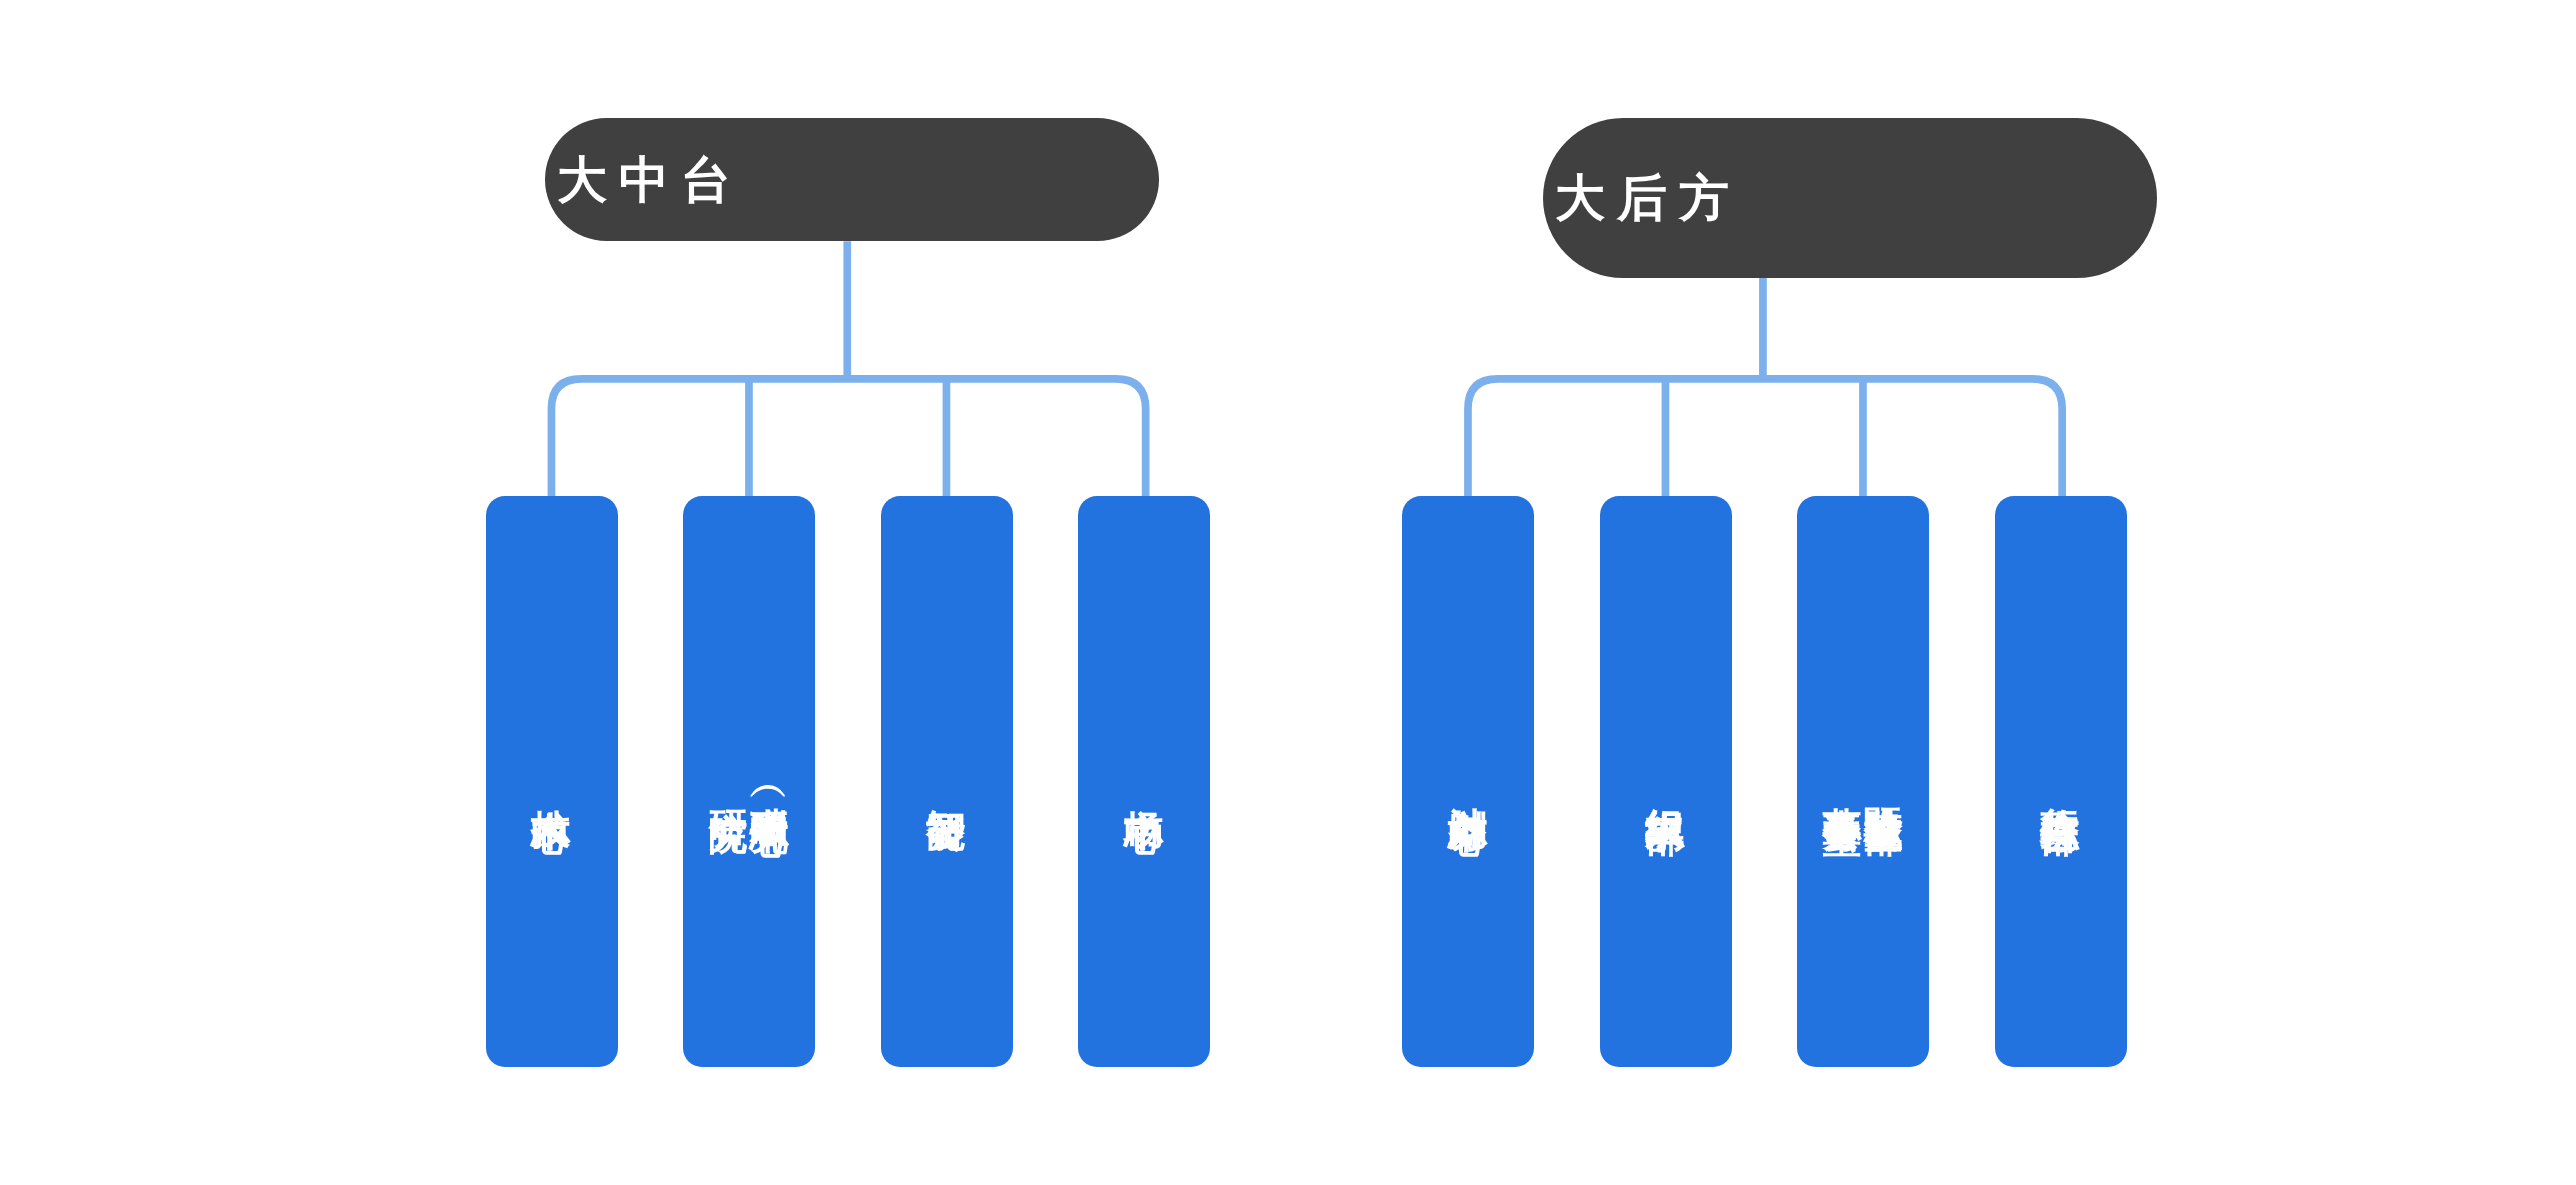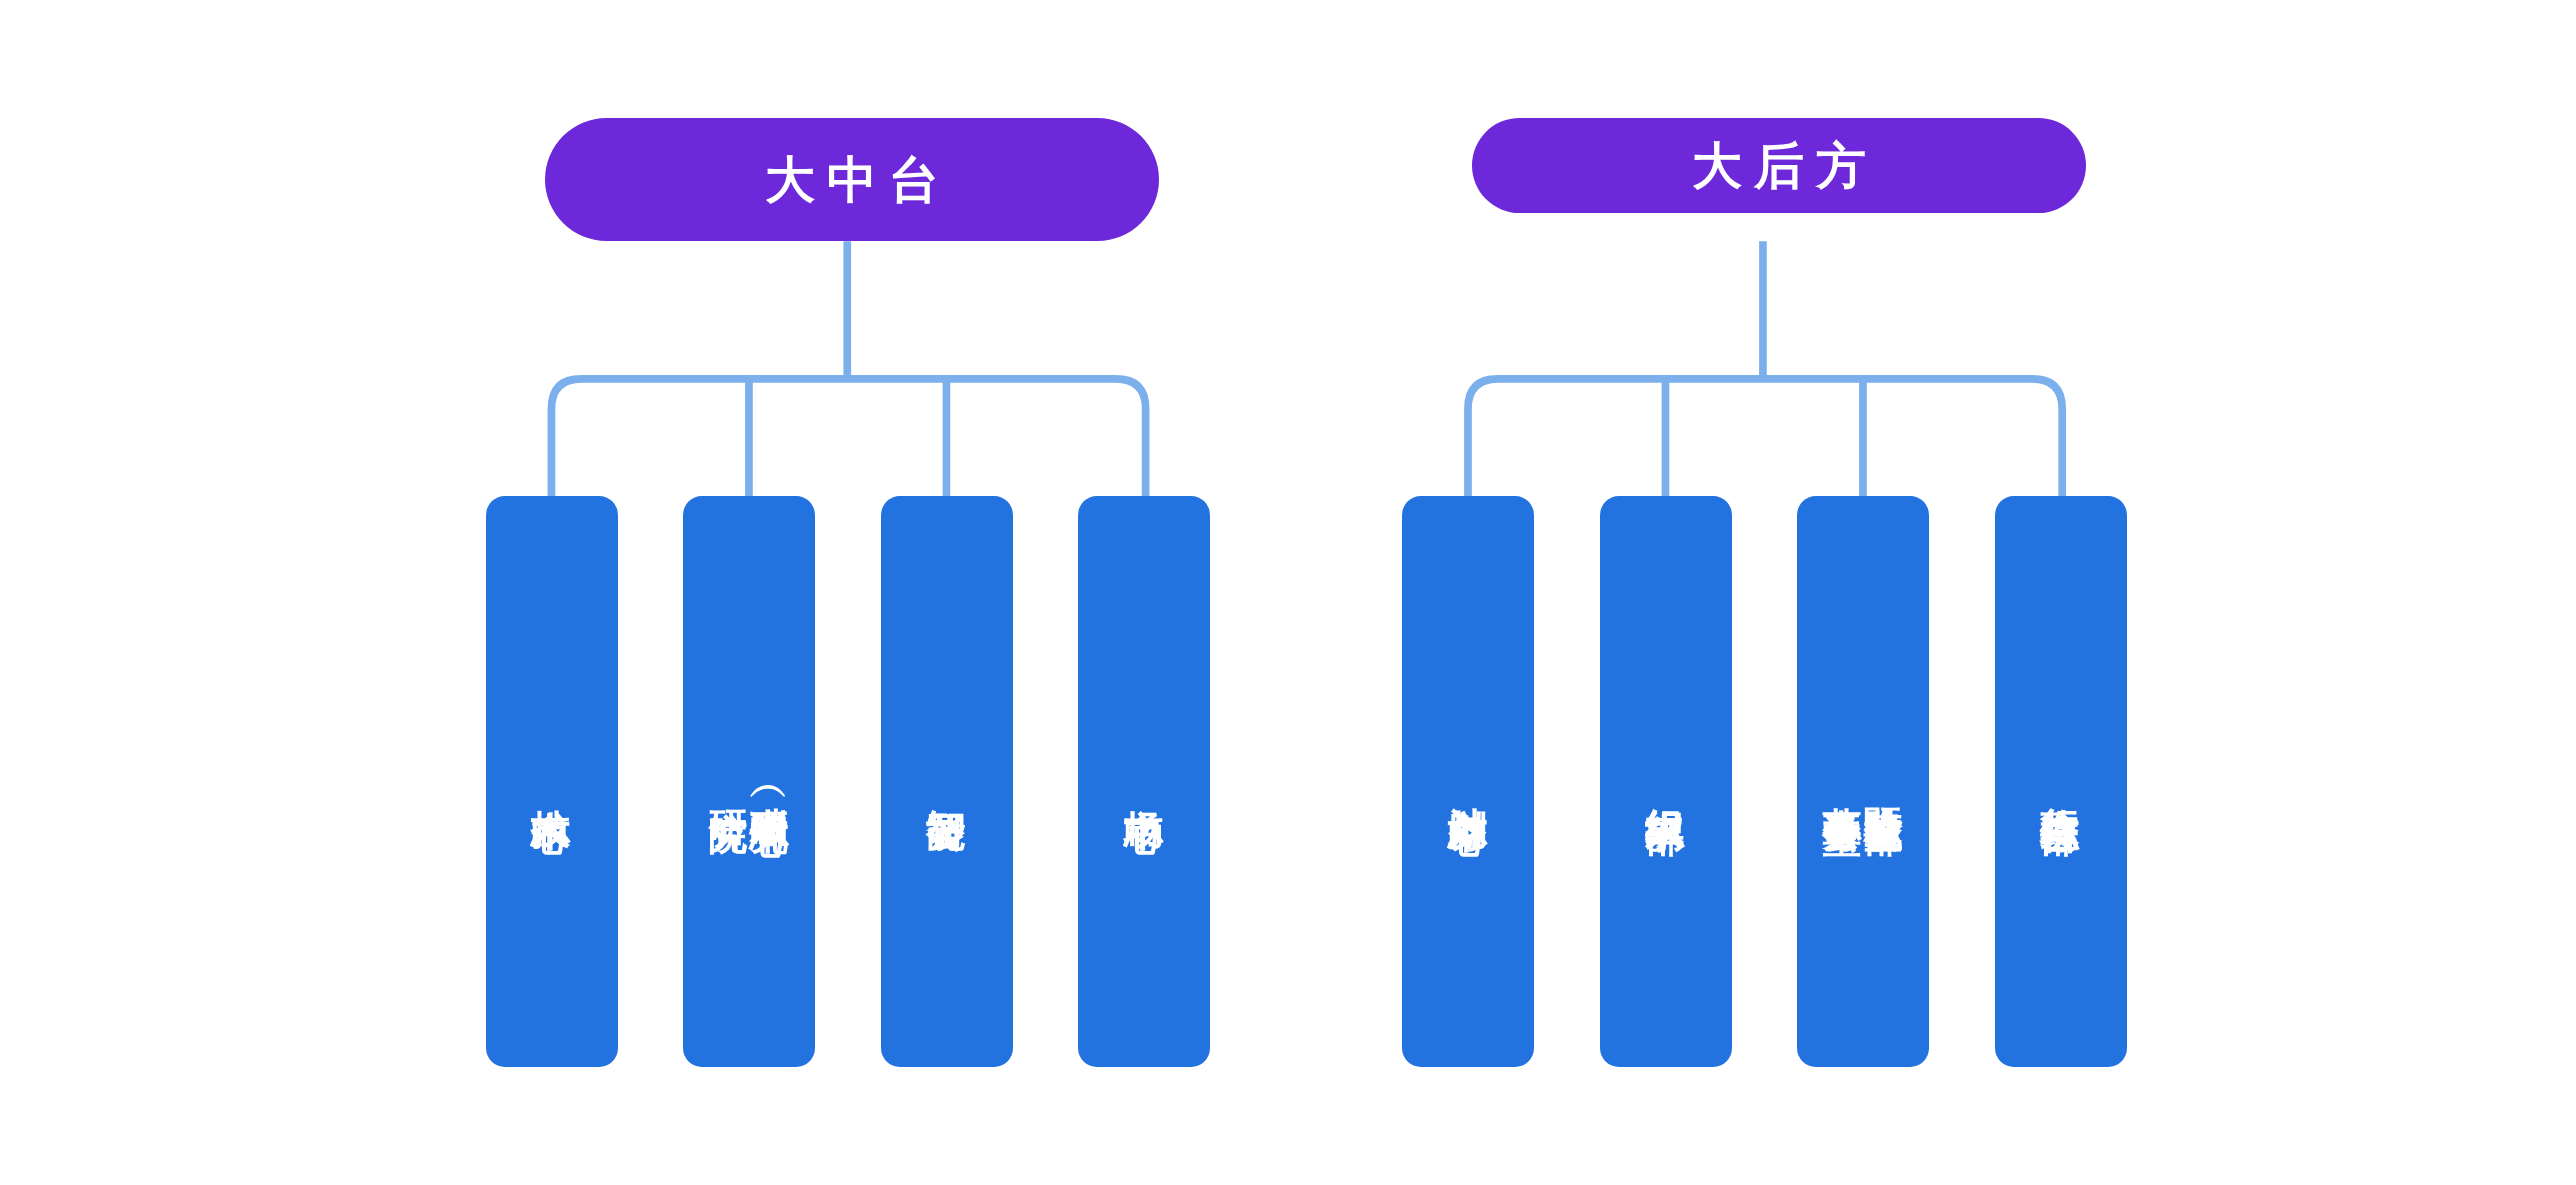--- a/index.html
+++ b/index.html
@@ -30,25 +30,24 @@
     top: 0;
     width: 2576px;
     height: 1186px;
     z-index: 1;
   }
 
   
   .group-root {
     position: absolute;
     z-index: 2;
-    background: #6d28d9;
+    background: #404040;
     border-radius: 854px;
     display: flex;
     align-items: center;
-    justify-content: center;
     box-sizing: border-box;
   }
   .group-root-label {
     color: #ffffff;
     font-size: 50px;
     font-weight: 700;
     letter-spacing: 12px;
     text-indent: 12px;
     line-height: 1;
     white-space: nowrap;
@@ -128,21 +127,21 @@
   <div class="child-node" style="left:881px; top:496px; width:132px; height:571px;"></div>
   <div class="child-label" style="left:946px; top:496px; height:571px;">
     <span class="child-col">智能公司</span>
   </div>
 
   <div class="child-node" style="left:1078px; top:496px; width:132px; height:571px;"></div>
   <div class="child-label" style="left:1144px; top:496px; height:571px;">
     <span class="child-col">市场中心</span>
   </div>
 
-  <div class="group-root" style="left:1472px; top:118px; width:614px; height:95px;">
+  <div class="group-root" style="left:1543px; top:118px; width:614px; height:160px;">
     <span class="group-root-label">大后方</span>
   </div>
 
   <div class="child-node" style="left:1402px; top:496px; width:132px; height:571px;"></div>
   <div class="child-label" style="left:1468px; top:496px; height:571px;">
     <span class="child-col">计划财务中心</span>
   </div>
 
   <div class="child-node" style="left:1600px; top:496px; width:132px; height:571px;"></div>
   <div class="child-label" style="left:1665px; top:496px; height:571px;">

